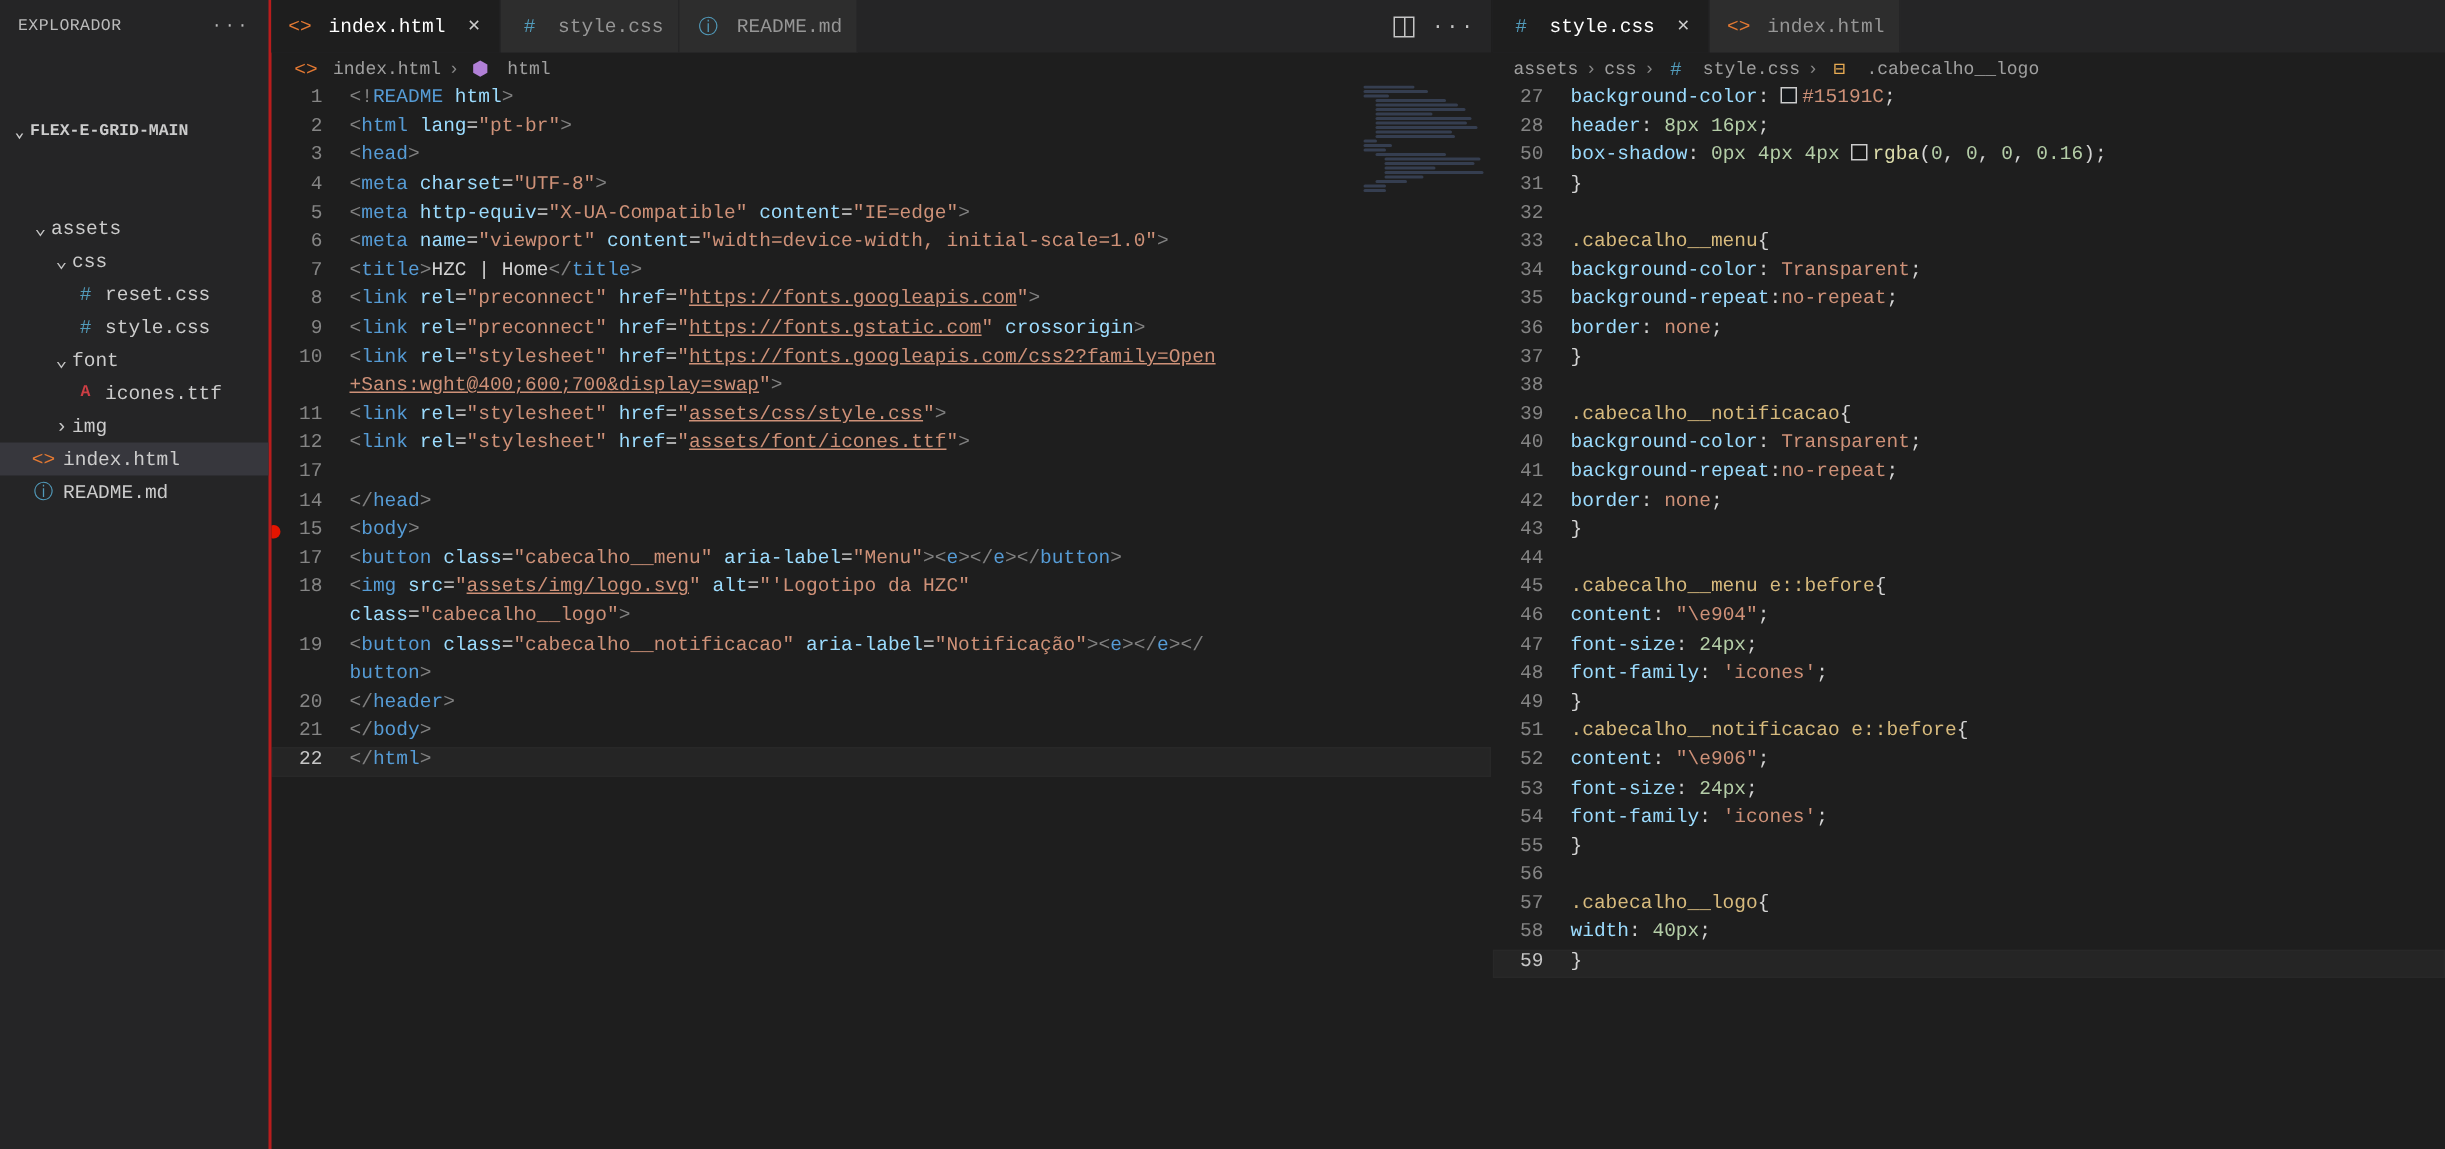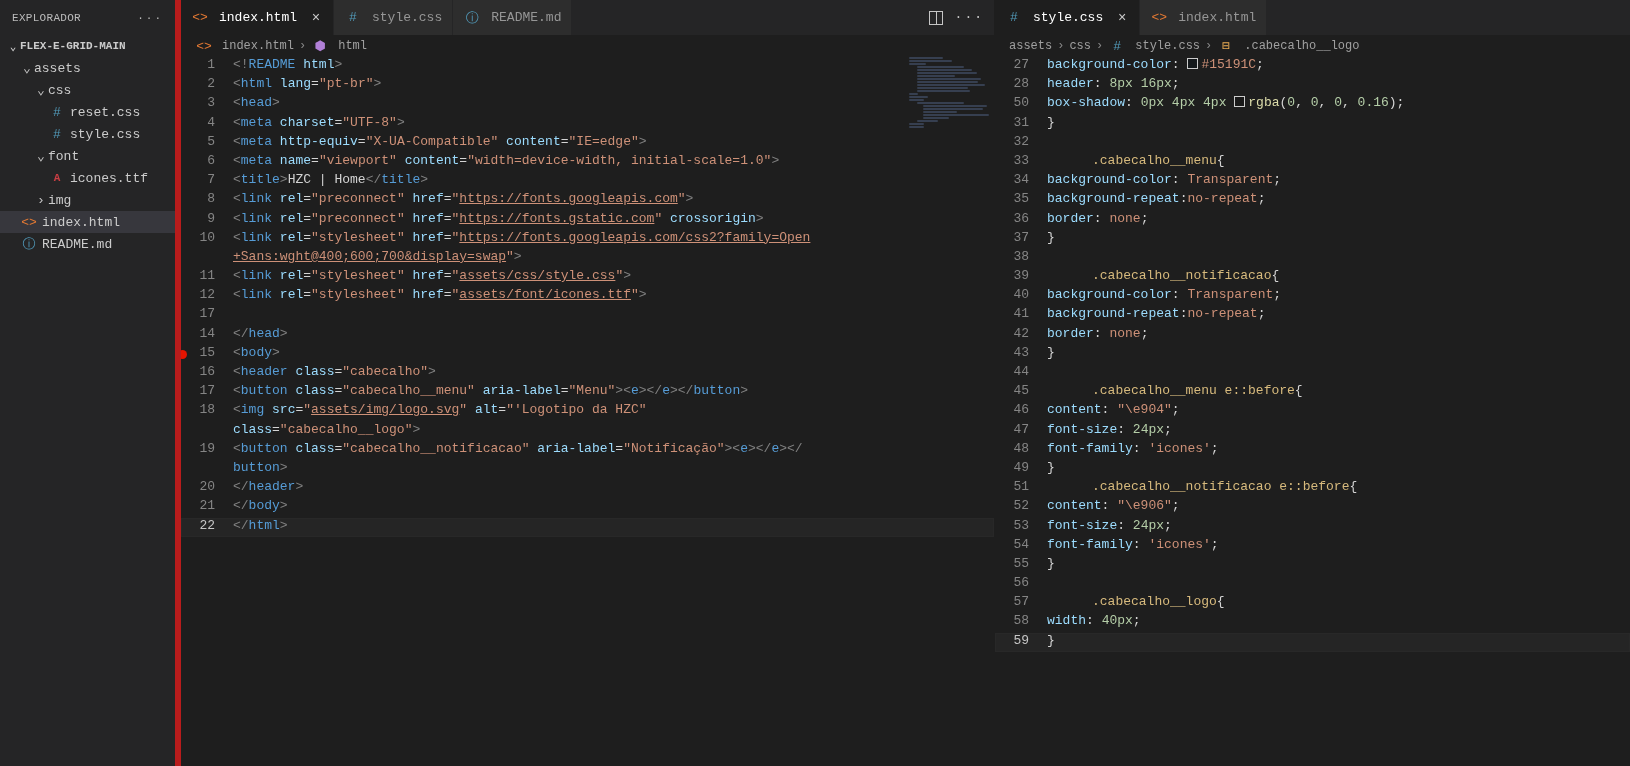--- a/index.html
+++ b/index.html
@@ -1,18 +1,18 @@
 <!DOCTYPE html>
 <html><head>
 <meta charset="utf-8">
 <style>
 *{margin:0;padding:0;box-sizing:border-box;font-family:Consolas,'Courier New',monospace;}
 body{background:#1e1e1e;color:#ccc;font-size:13px;overflow:hidden;width:1630px;height:766px;}
 .app{display:flex;height:766px;}
-.sidebar{width:181px;background:#252526;border-right:6px solid #b91c1c;display:flex;flex-direction:column;}
+.sidebar{width:181px;background:#252526;border-right:2px solid #b91c1c;display:flex;flex-direction:column;gap:42px;}
 .sidebar-header{height:35px;display:flex;align-items:center;padding:0 12px;color:#bbbbbb;font-size:11px;justify-content:space-between;}
 .sidebar-header-title{letter-spacing:0.3px;}
 .dots{letter-spacing:2px;cursor:pointer;}
 .folder-title{height:22px;display:flex;align-items:center;padding:0 6px;color:#ccc;font-size:11px;font-weight:bold;cursor:pointer;}
 .chev{display:inline-block;width:14px;text-align:center;}
 .tree{padding-top:0px;}
 .tree-item{height:22px;display:flex;align-items:center;padding-left:6px;color:#ccc;cursor:pointer;font-size:13px;}
 .tree-item.active{background:#37373d;}
 .tree-item .chev{width:14px;text-align:center;color:#c5c5c5;}
 .indent1{padding-left:20px;}
@@ -40,21 +40,21 @@
 .cursor-line{background:rgba(255,255,255,0.03);box-shadow:inset 0 0 0 1px #282828;}
 .minimap{position:absolute;top:0;right:0;width:85px;height:80px;opacity:0.55;pointer-events:none;}
 .minimap .mmline{height:2px;margin-bottom:1px;background:#4a5a7a;border-radius:1px;}
 
 .t-gray{color:#808080;}
 .t-blue{color:#569cd6;}
 .t-attr{color:#9cdcfe;}
 .t-str{color:#ce9178;}
 .t-white{color:#d4d4d4;}
 .t-link{color:#ce9178;text-decoration:underline;}
-.t-sel{color:#d7ba7d;margin-left:45px;}
+.t-sel{color:#d7ba7d;}
 .t-prop{color:#9cdcfe;}
 .t-num{color:#b5cea8;}
 .t-func{color:#dcdcaa;}
 .split-icon{display:inline-block;width:14px;height:14px;border:1px solid #c5c5c5;position:relative;}
 .split-icon::after{content:'';position:absolute;left:50%;top:0;bottom:0;width:1px;background:#c5c5c5;}
 .color-swatch{display:inline-block;width:11px;height:11px;border:1px solid #ccc;margin-right:3px;vertical-align:-1px;}
 .lnwrap{display:flex;}
 .lnnum{width:52px;text-align:right;padding-right:18px;color:#858585;position:relative;flex-shrink:0;}
 .lnnum.active{color:#c6c6c6;}
 .lncode{flex:1;}
@@ -200,24 +200,20 @@
               <div class="lnnum">17</div>
               <div class="lncode"></div>
             </div>
             <div class="lnwrap ln">
               <div class="lnnum">14</div>
               <div class="lncode"><span class="t-gray">&lt;/</span><span class="t-blue">head</span><span class="t-gray">&gt;</span></div>
             </div>
             <div class="lnwrap ln">
               <div class="lnnum"><span class="breakpoint" style="top:5px;"></span>15</div>
               <div class="lncode"><span class="t-gray">&lt;</span><span class="t-blue">body</span><span class="t-gray">&gt;</span></div>
-            </div>
-            <div class="lnwrap ln">
-              <div class="lnnum">16</div>
-              <div class="lncode">    <span class="t-gray">&lt;</span><span class="t-blue">header</span> <span class="t-attr">class</span><span class="t-white">=</span><span class="t-str">"cabecalho"</span><span class="t-gray">&gt;</span></div>
             </div>
             <div class="lnwrap ln">
               <div class="lnnum">17</div>
               <div class="lncode">        <span class="t-gray">&lt;</span><span class="t-blue">button</span> <span class="t-attr">class</span><span class="t-white">=</span><span class="t-str">"cabecalho__menu"</span> <span class="t-attr">aria-label</span><span class="t-white">=</span><span class="t-str">"Menu"</span><span class="t-gray">&gt;&lt;</span><span class="t-blue">e</span><span class="t-gray">&gt;&lt;/</span><span class="t-blue">e</span><span class="t-gray">&gt;&lt;/</span><span class="t-blue">button</span><span class="t-gray">&gt;</span></div>
             </div>
             <div class="lnwrap ln">
               <div class="lnnum">18</div>
               <div class="lncode">        <span class="t-gray">&lt;</span><span class="t-blue">img</span> <span class="t-attr">src</span><span class="t-white">=</span><span class="t-str">"</span><span class="t-link">assets/img/logo.svg</span><span class="t-str">"</span> <span class="t-attr">alt</span><span class="t-white">=</span><span class="t-str">"'Logotipo da HZC"</span> </div>
             </div>
             <div class="lnwrap ln">

